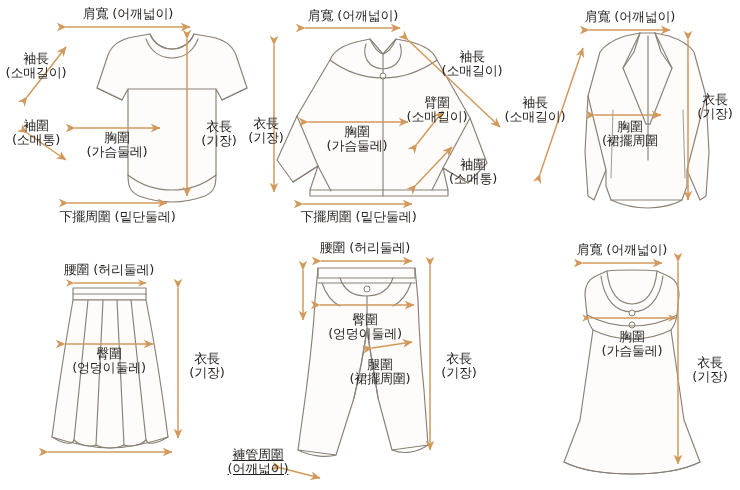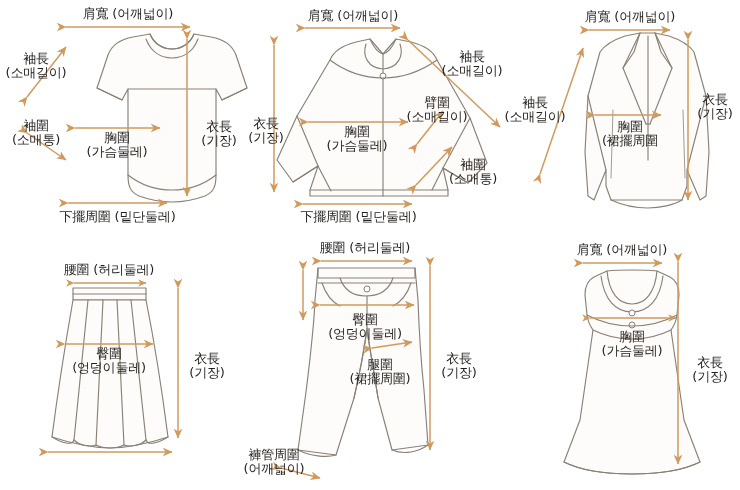--- a/index.html
+++ b/index.html
@@ -289,21 +289,21 @@
     <span class="l2">(엉덩이둘레)</span>
   </div>
   <div class="lbl" style="left:334px; top:358px; width:92px;">
     <span>腿圍</span>
     <span class="l2">(裙擺周圍)</span>
   </div>
   <div class="lbl" style="left:435px; top:352px; width:48px;">
     <span>衣長</span>
     <span class="l2">(기장)</span>
   </div>
-  <div class="lbl" style="left:240px; top:448px; width:68px;">
+  <div class="lbl" style="left:224px; top:448px; width:68px;text-decoration:underline;">
     <span>褲管周圍</span>
     <span class="l2">(어깨넓이)</span>
   </div>
 
   <div class="lbl" style="left:568px; top:243px; width:108px;">肩寬 (어깨넓이)</div>
   <div class="lbl" style="left:592px; top:330px; width:80px;">
     <span>胸圍</span>
     <span class="l2">(가슴둘레)</span>
   </div>
   <div class="lbl" style="left:686px; top:356px; width:48px;">

